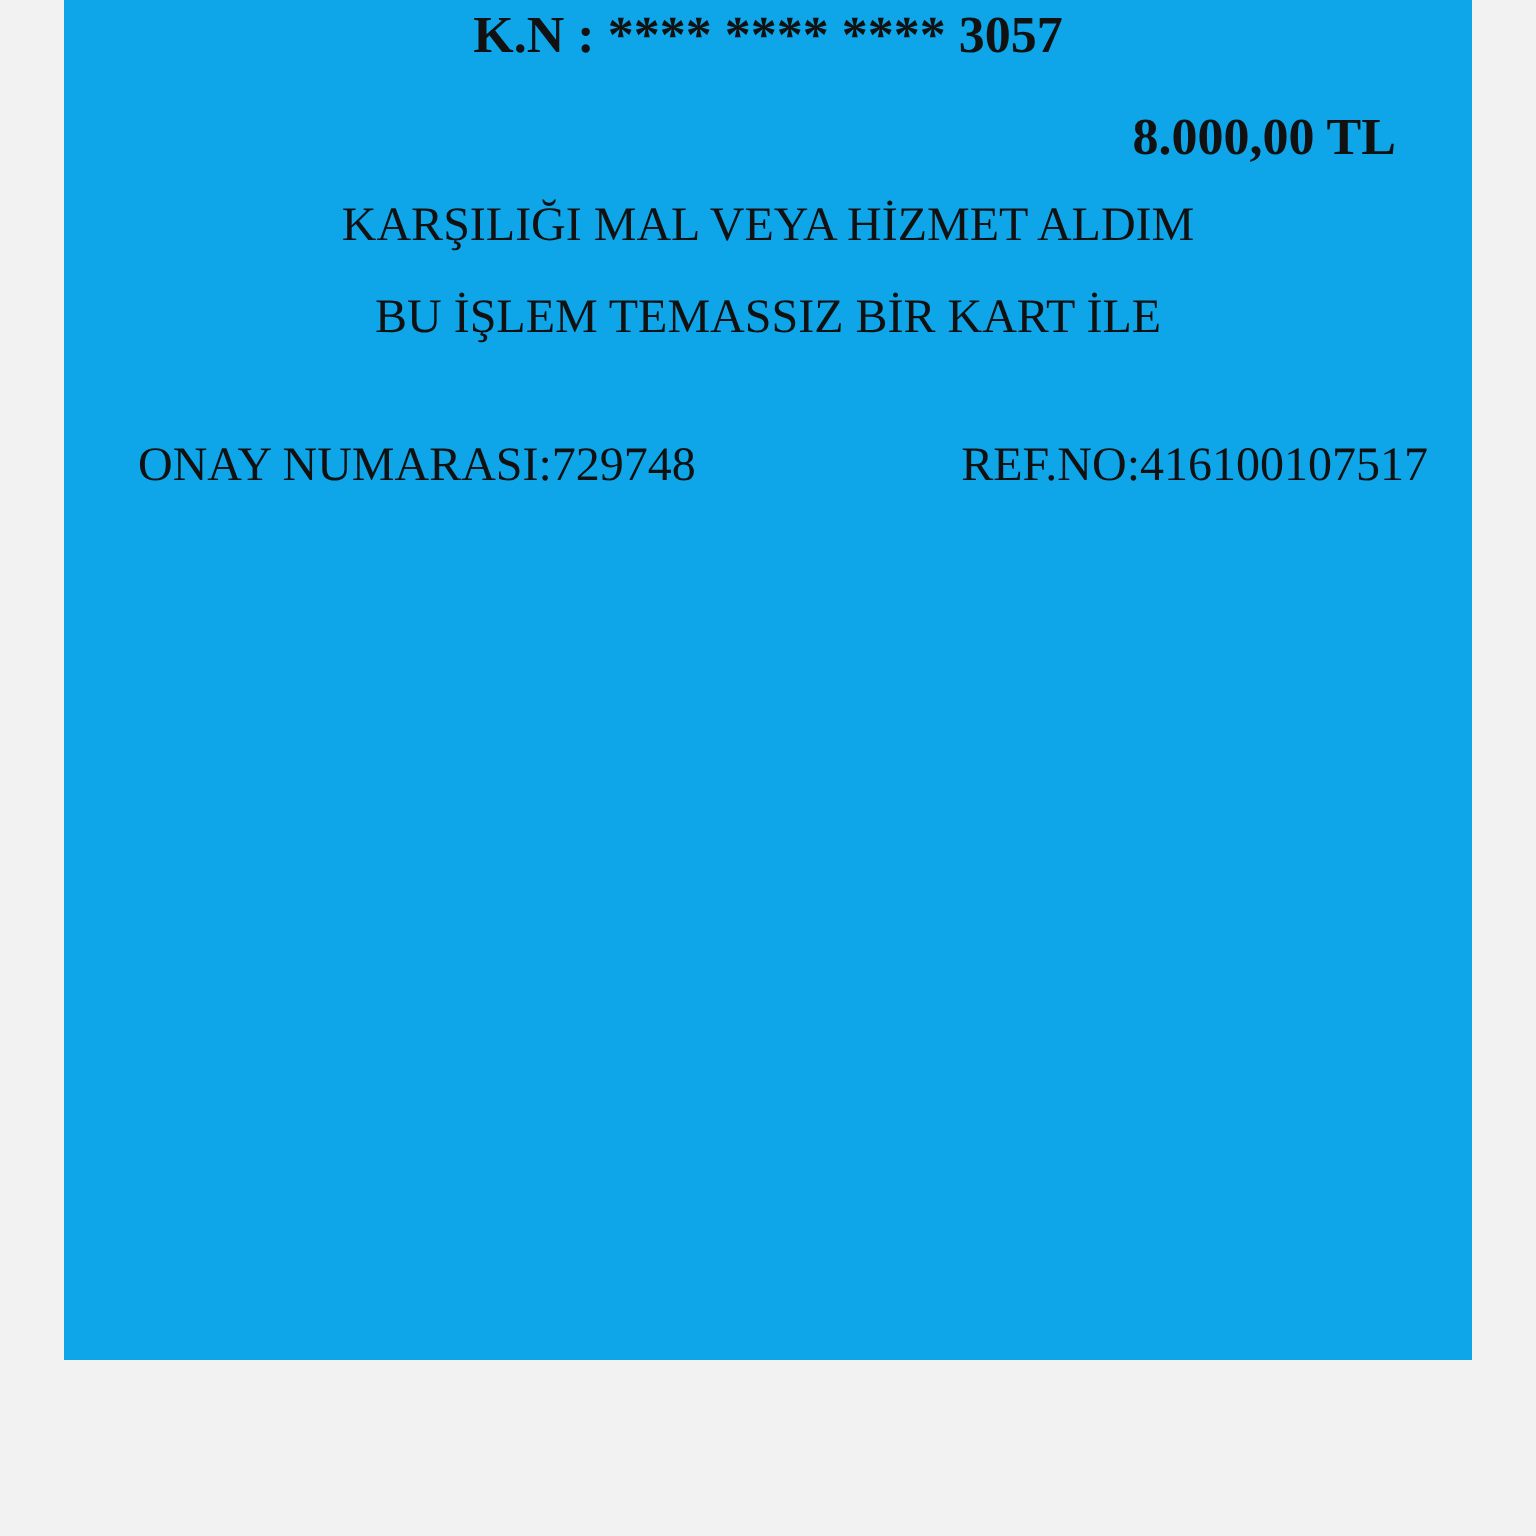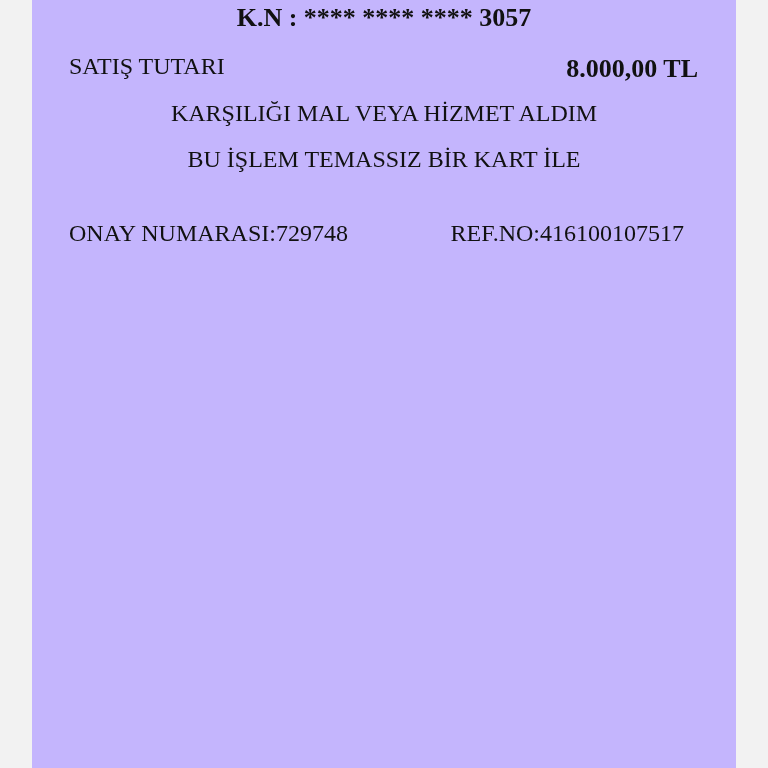--- a/index.html
+++ b/index.html
@@ -1,26 +1,25 @@
 <!DOCTYPE html>
 <html><head>
 <meta charset="utf-8">
 <style>
   html, body { margin:0; padding:0; }
   body { width:768px; height:768px; background:#f2f2f2; position:relative; overflow:hidden;
          font-family:"Liberation Serif","DejaVu Serif",serif; color:#111; }
-  .paper { position:absolute; left:32px; top:0; width:704px; height:768px; background:#c4b5fd; }
+  .paper { position:absolute; left:32px; top:0; width:704px; height:680px; background:#0ea5e9; }
   .line { position:absolute; white-space:nowrap; font-size:24px; line-height:28px; }
   .center { left:0; width:704px; text-align:center; }
   .bold { font-weight:bold; }
 </style>
 </head>
 <body>
 
 <div class="paper">
   <div class="line center bold" style="top:4px;font-size:26px;">K.N : **** **** **** 3057</div>
-  <div class="line" style="left:37px;top:52px;">SATIŞ TUTARI</div>
   <div class="line bold" style="right:38px;top:55px;font-size:26px;">8.000,00 TL</div>
   <div class="line center" style="top:145px;">BU İŞLEM TEMASSIZ BİR KART İLE</div>
   <div class="line center" style="top:99px;">KARŞILIĞI MAL VEYA HİZMET ALDIM</div>
   <div class="line" style="left:37px;top:219px;text-align:right;">ONAY NUMARASI:729748</div>
-  <div class="line" style="right:52px;top:219px;">REF.NO:416100107517</div>
+  <div class="line" style="right:22px;top:219px;">REF.NO:416100107517</div>
 </div>
 
 </body></html>

